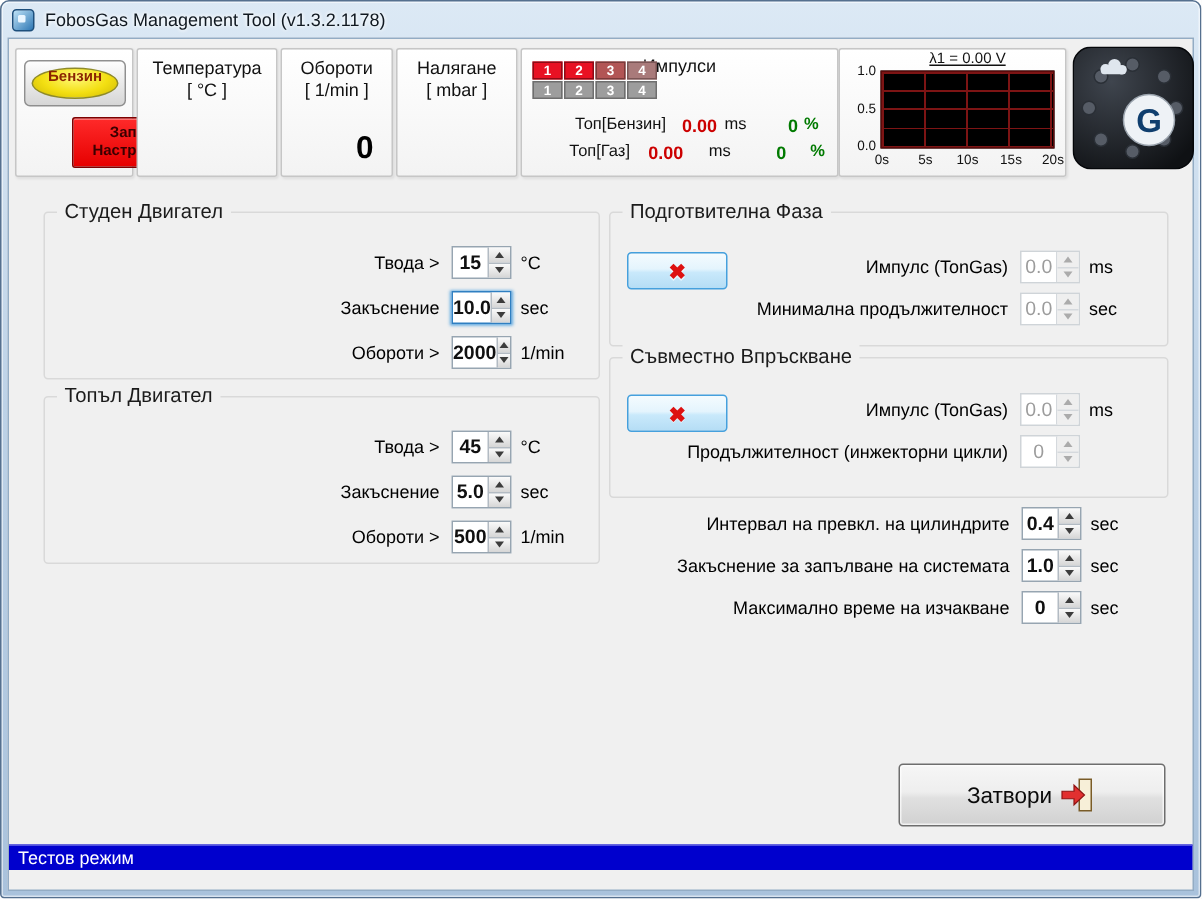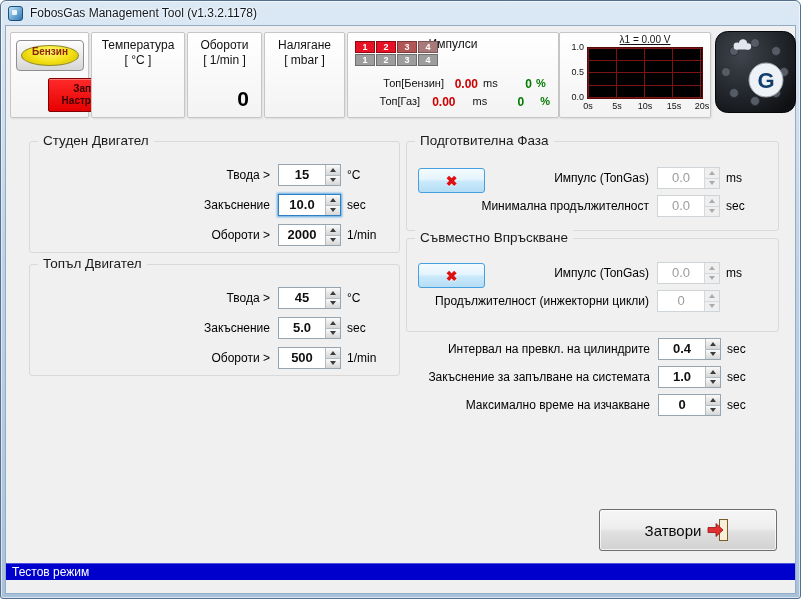--- a/index.html
+++ b/index.html
@@ -138,21 +138,21 @@
     font-size:14px; font-weight:700; color:#dd1111; cursor:default;
     text-shadow:0 1px 0 rgba(255,255,255,.6);
   }
   .g-prep .xbtn { top:26px; } .g-joint .xbtn { top:24px; }
 
   .gen-rows { position:absolute; left:400px; top:311px; width:373px; }
   .gen-rows .frow { height:24px; margin-bottom:4px; padding-right:22px; }
   .gen-rows .funit { width:30px; }
 
   
-  .spin { display:flex; width:63px; height:22px; border:1px solid #97a5b1; background:#fff; flex:none; }
+  .spin { display:flex; width:40px; height:22px; border:1px solid #97a5b1; background:#fff; flex:none; }
   .spin-val { flex:1; display:flex; align-items:center; justify-content:center; font-size:13px; font-weight:700; color:#101010; padding-bottom:1px; }
   .spin-btns { width:15px; display:flex; flex-direction:column; border-left:1px solid #b3bbc3; }
   .sb { flex:1; display:flex; align-items:center; justify-content:center; background:linear-gradient(#fafafa,#d6d6d6); cursor:default; }
   .sb + .sb { border-top:1px solid #b3bbc3; }
   .tu { width:0; height:0; border-left:3px solid transparent; border-right:3px solid transparent; border-bottom:4px solid #3c3c3c; }
   .td { width:0; height:0; border-left:3px solid transparent; border-right:3px solid transparent; border-top:4px solid #3c3c3c; }
   .spin.focused { border-color:#2f7fc1; box-shadow:0 0 2px 1px rgba(62,154,222,.85); }
   .spin.disabled { border-color:#cfd4d8; }
   .spin.disabled .spin-val { color:#9c9c9c; font-weight:400; }
   .spin.disabled .spin-btns { border-left-color:#d5d9dd; }

